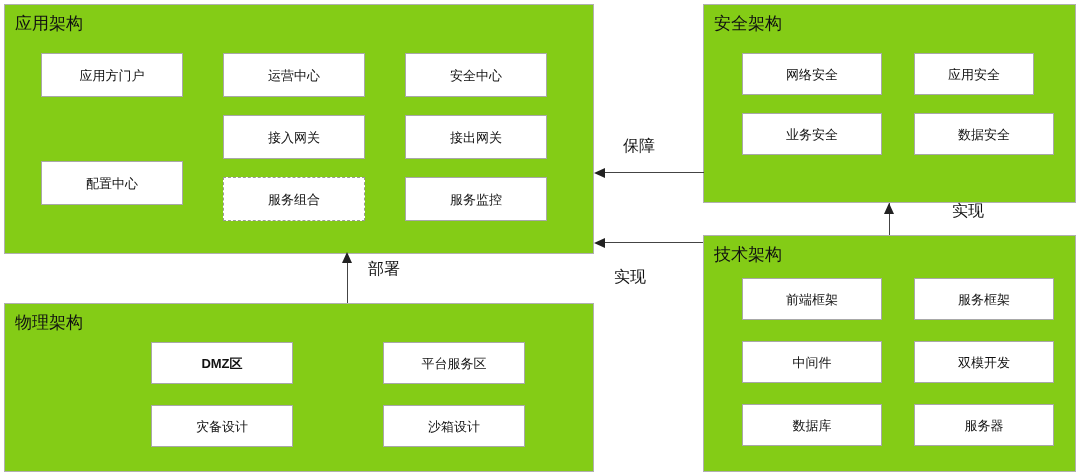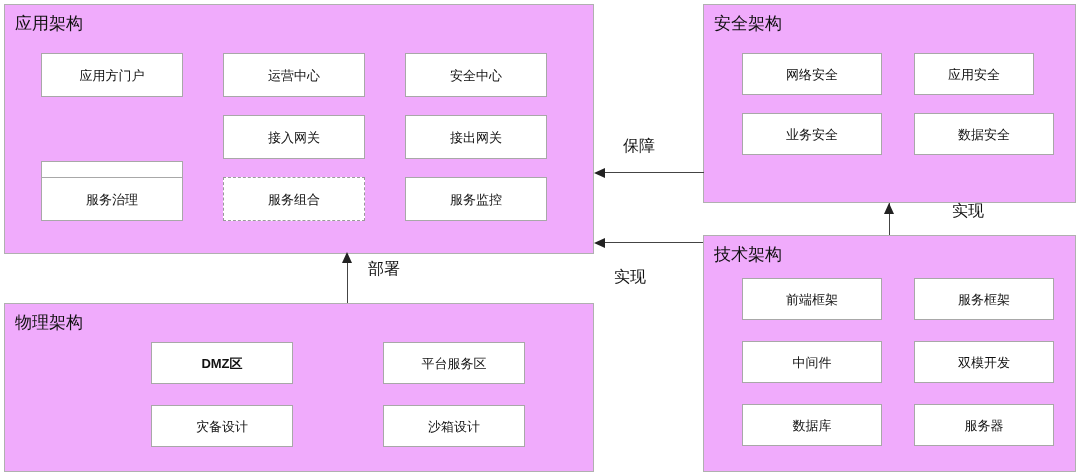--- a/index.html
+++ b/index.html
@@ -18,21 +18,21 @@
     position: relative;
     width: 1080px;
     height: 474px;
   }
 
   
   .domain-box {
     position: absolute;
     box-sizing: border-box;
     border: 1px solid #b0b0b0;
-    background: #f0abfc;
+    background: #84cc16;
   }
   .domain-title {
     position: absolute;
     top: 8px;
     left: 10px;
     font-size: 17px;
     line-height: 22px;
     color: #111111;
     white-space: nowrap;
   }
@@ -99,21 +99,20 @@
     <div class="domain-title">应用架构</div>
 
     <div class="node" style="left:36px; top:48px; width:142px; height:44px;">应用方门户</div>
     <div class="node" style="left:218px; top:48px; width:142px; height:44px;">运营中心</div>
     <div class="node" style="left:400px; top:48px; width:142px; height:44px;">安全中心</div>
 
     <div class="node" style="left:36px; top:110px; width:142px; height:44px;margin-top:46px;">配置中心</div>
     <div class="node" style="left:218px; top:110px; width:142px; height:44px;">接入网关</div>
     <div class="node" style="left:400px; top:110px; width:142px; height:44px;">接出网关</div>
 
-    <div class="node" style="left:36px; top:172px; width:142px; height:44px;">服务治理</div>
     <div class="node dashed" style="left:218px; top:172px; width:142px; height:44px;">服务组合</div>
     <div class="node" style="left:400px; top:172px; width:142px; height:44px;">服务监控</div>
   </div>
 
   <div class="domain-box" style="left:703px; top:4px; width:373px; height:199px;">
     <div class="domain-title">安全架构</div>
 
     <div class="node" style="left:38px; top:48px; width:140px; height:42px;">网络安全</div>
     <div class="node" style="left:210px; top:48px; width:120px; height:42px;">应用安全</div>
 

